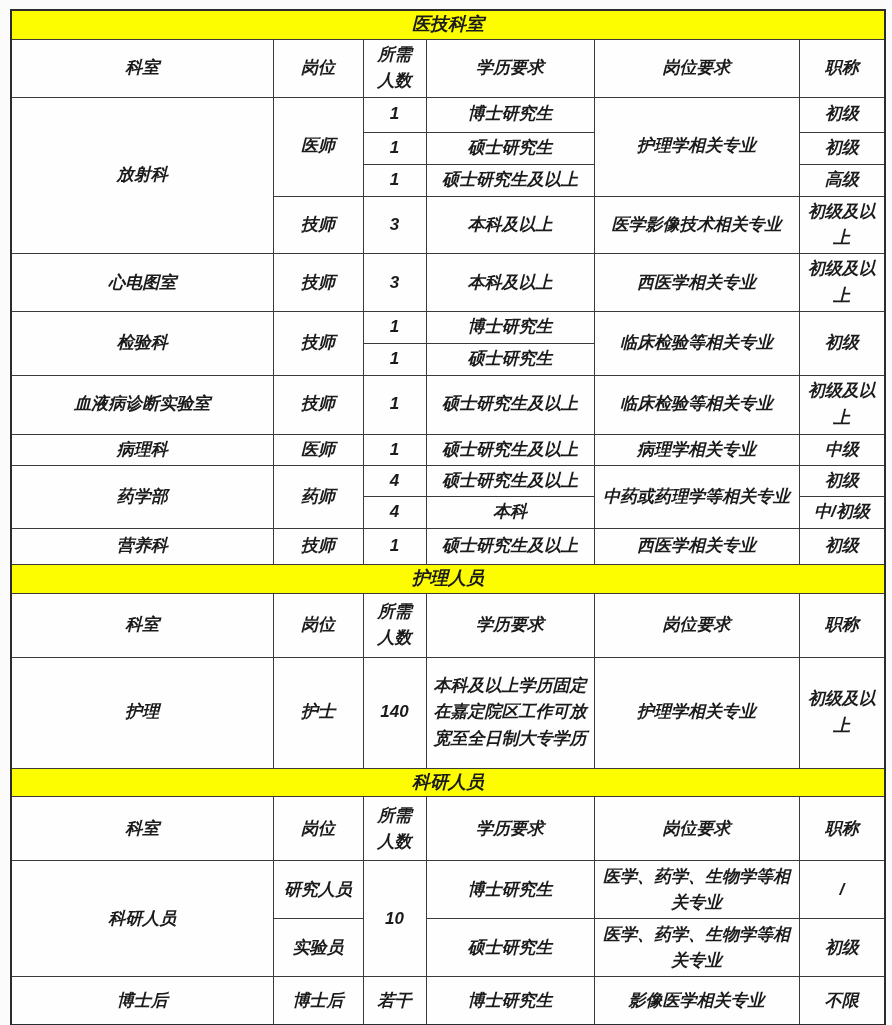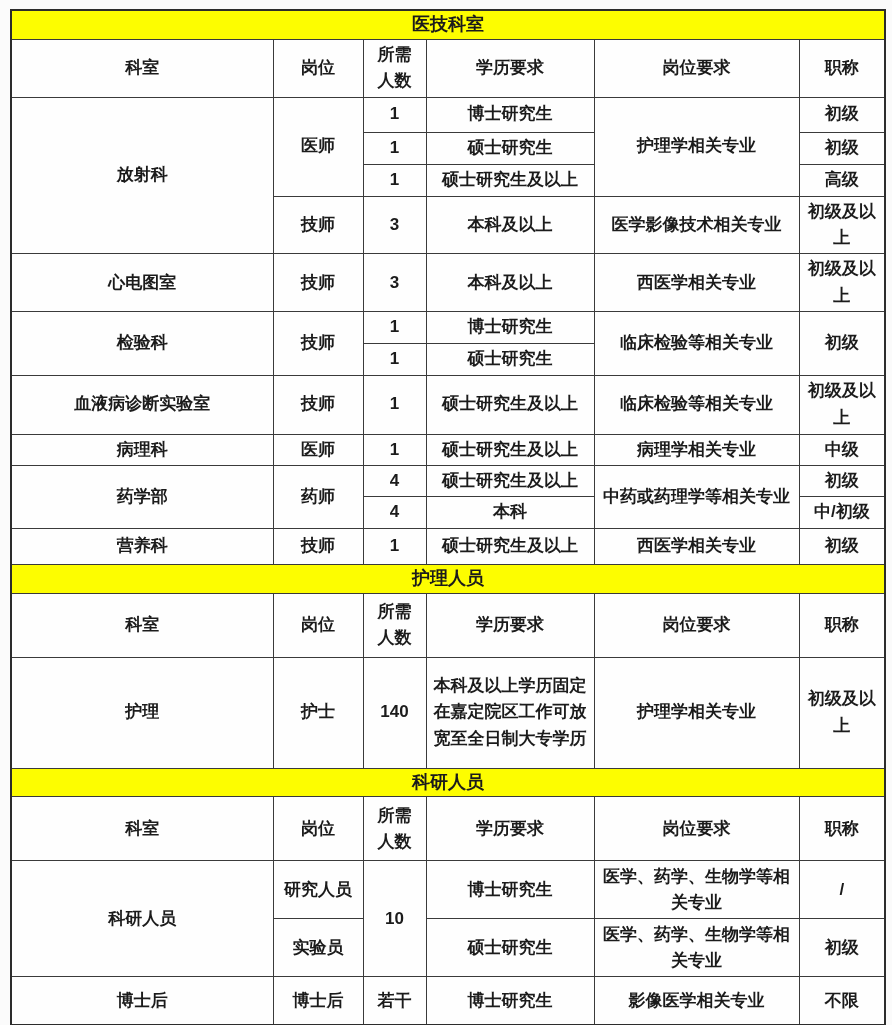--- a/index.html
+++ b/index.html
@@ -1,21 +1,21 @@
 <!DOCTYPE html>
 <html><head>
 <meta charset="utf-8">
 <style>
   html,body{margin:0;padding:0;}
   body{
     width:892px;height:1025px;
     background:#fbfbfb;
     font-family:"Liberation Sans","DejaVu Sans",sans-serif;
   }
-  .page{padding:9px 8px 0 10px;}
+  .page{padding:9px 8px 0 10px;font-style:italic;}
   table.recruit{
     border-collapse:collapse;
     table-layout:fixed;
     width:874px;
     background:#fefefe;
   }
   td,th{
     border:1px solid #3a3a3a;
     text-align:center;
     vertical-align:middle;

